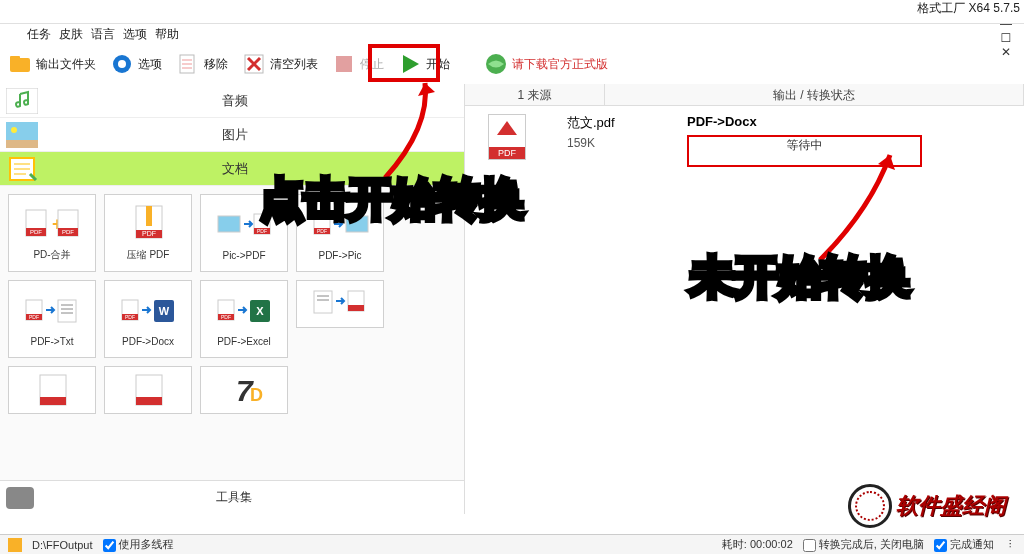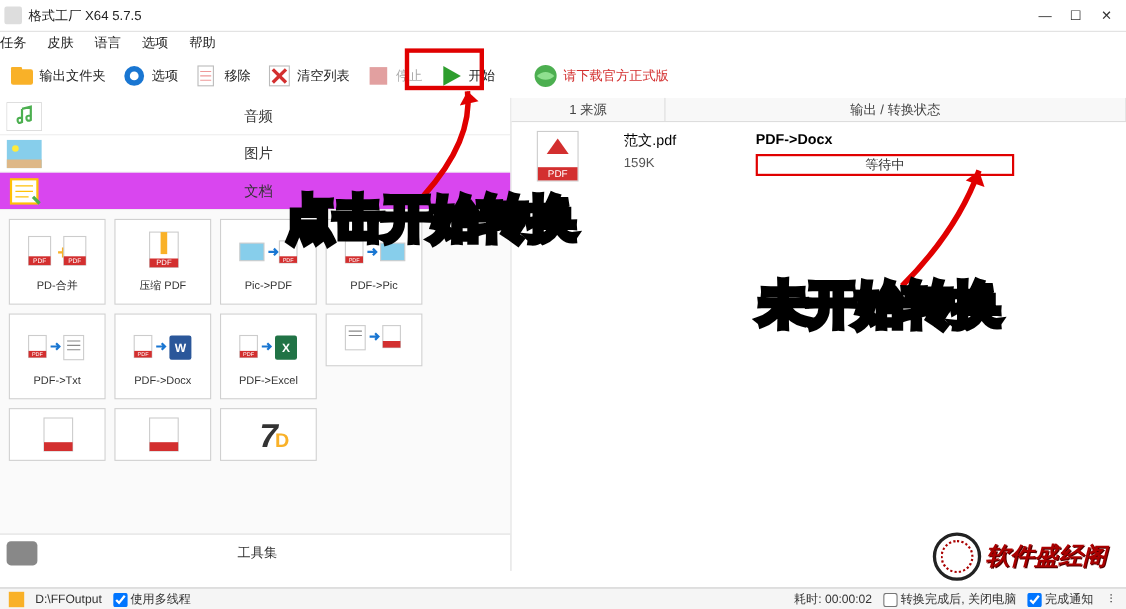--- a/index.html
+++ b/index.html
@@ -1,23 +1,23 @@
 <!DOCTYPE html>
 <html><head>
 <meta charset="utf-8">
 <style>
 * { margin: 0; padding: 0; box-sizing: border-box; font-family: "Microsoft YaHei", sans-serif; }
 body { width: 1024px; height: 554px; background: #fff; position: relative; overflow: hidden; }
 
-.titlebar { height: 24px; background: #fff; display: flex; align-items: center; padding: 14px 4px; border-bottom: 1px solid #e0e0e0; }
+.titlebar { height: 24px; background: #fff; display: flex; align-items: flex-end; padding: 0 4px; border-bottom: 1px solid #e0e0e0; flex-direction: column; }
 .titlebar .icon { width: 16px; height: 16px; background: #ddd; border-radius: 2px; margin-right: 6px; }
 .titlebar .title { font-size: 12px; color: #222; flex: 1; }
 .winbtn { width: 28px; text-align: center; font-size: 12px; color: #333; cursor: pointer; }
 
-.menubar { height: 20px; display: flex; align-items: center; padding-left: 0; gap: 19px; }
+.menubar { height: 20px; display: flex; align-items: center; padding-left: 27px; gap: 8px; }
 .menubar span { font-size: 12px; color: #222; cursor: pointer; }
 
 .toolbar { height: 40px; display: flex; align-items: center; padding-left: 4px; gap: 6px; background: #fff; }
 .tbtn { display: flex; align-items: center; gap: 4px; padding: 2px 4px; font-size: 12px; color: #222; cursor: pointer; }
 .tbtn .ic { width: 24px; height: 24px; display: flex; align-items: center; justify-content: center; }
 
 .main { display: flex; height: 430px; }
 
 .left { width: 465px; border-right: 1px solid #ddd; display: flex; flex-direction: column; overflow: hidden; }
 .cat { display: flex; align-items: center; height: 34px; border-bottom: 1px solid #eee; cursor: pointer; }
@@ -39,21 +39,21 @@
 .rh1 { width: 150px; } .rh2 { width: 140px; } .rh3 { flex: 1; }
 
 .rbody { flex: 1; position: relative; padding: 8px 12px; }
 .filerow { display: flex; }
 .filerow .thumb { width: 60px; text-align: center; }
 .filerow .info { width: 140px; padding-left: 30px; }
 .filerow .info .fname { font-size: 13px; font-weight: normal; }
 .filerow .info .fsize { font-size: 12px; color: #555; margin-top: 4px; }
 .filerow .output { flex: 1; padding-left: 10px; }
 .filerow .output .opname { font-size: 13px; font-weight: bold; }
-.statbox { border: 2px solid #e00000; width: 235px; height: 20px; margin-top: 6px; text-align: center; font-size: 12px; line-height: 16px; color: #333; }
+.statbox { border: 2px solid #e00000; width: 235px; height: 32px; margin-top: 6px; text-align: center; font-size: 12px; line-height: 16px; color: #333; }
 
 .statusbar { height: 20px; background: #f5f5f5; border-top: 1px solid #ccc; display: flex; align-items: center; padding: 0 8px; font-size: 11px; color: #333; gap: 10px; position: absolute; bottom: 0; width: 100%; }
 .statusbar .fill { flex: 1; }
 .statusbar input[type=checkbox] { vertical-align: middle; }
 
 .overlay { position: absolute; pointer-events: none; font-weight: 900; -webkit-text-stroke: 6px #000; color: #ffd200; font-family: "SimHei", sans-serif; }
 .ov1 { top: 170px; left: 260px; font-size: 44px; font-family: Liberation Serif, serif; }
 .ov2 { top: 248px; left: 690px; font-size: 44px; }
 
 .redbox { position: absolute; border: 4px solid #e00000; pointer-events: none; }
@@ -166,21 +166,21 @@
       <div class="clabel">音频</div>
     </div>
     <div class="cat">
       <div class="cic"><svg width="32" height="26">
             <rect width="32" height="26" fill="#87ceeb"></rect>
             <rect y="18" width="32" height="8" fill="#deb887"></rect>
             <circle cx="8" cy="8" r="3" fill="#ffeb3b"></circle>
           </svg></div>
       <div class="clabel">图片</div>
     </div>
-    <div class="cat" style="background:#d946ef">
+    <div class="cat" style="background:#bef264">
       <div class="cic"><svg width="32" height="26">
             <rect x="4" y="2" width="24" height="22" fill="#fff" stroke="#ffc107" stroke-width="2"></rect>
             <line x1="8" y1="8" x2="24" y2="8" stroke="#ffc107"></line>
             <line x1="8" y1="13" x2="24" y2="13" stroke="#ffc107"></line>
             <line x1="8" y1="18" x2="20" y2="18" stroke="#ffc107"></line>
             <path d="M24 18 L30 24" stroke="#4caf50" stroke-width="3"></path>
           </svg></div>
       <div class="clabel">文档</div>
     </div>
 

